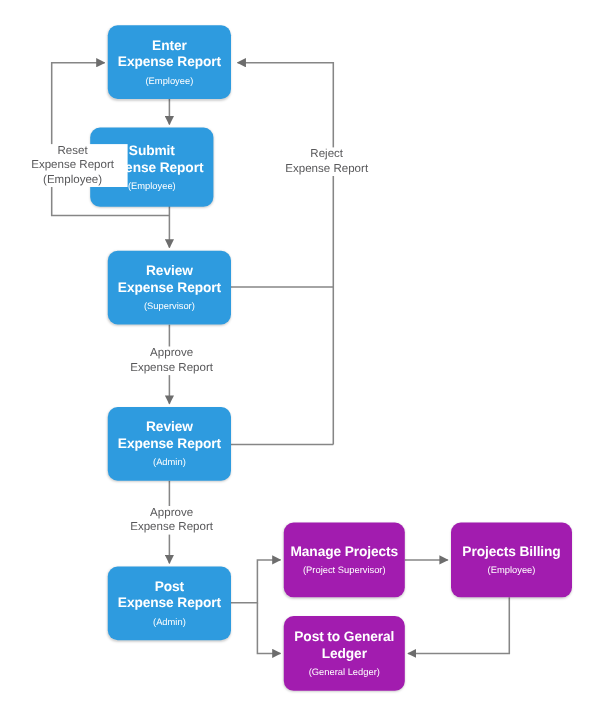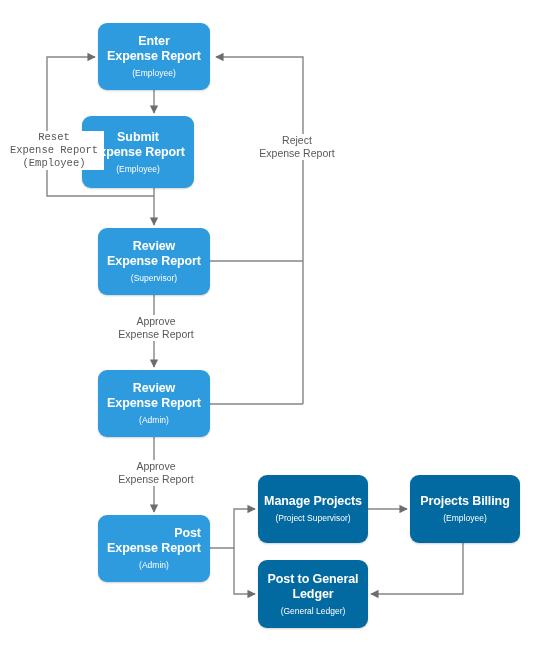--- a/index.html
+++ b/index.html
@@ -32,21 +32,21 @@
     letter-spacing:-0.1px;
     white-space:pre-line;
   }
   .node .role{
     font-size:8.5px;
     line-height:11px;
     margin-top:4px;
     font-weight:normal;
   }
   .node.blue{background:#2e9bdf;box-shadow:0 1px 2px rgba(0,0,0,0.18);}
-  .node.gray{background:#0369a1;box-shadow:0 1px 2px rgba(0,0,0,0.18);}
+  .node.gray{background:#a21caf;box-shadow:0 1px 2px rgba(0,0,0,0.18);}
 
   .edge-label{
     position:absolute;
     font-size:10.5px;
     line-height:13px;
     color:#58585a;
     text-align:center;
     white-space:pre-line;
     background:#ffffff;
     padding:0 2px;
@@ -108,21 +108,21 @@
 Expense Report</div>
     <div class="role">(Supervisor)</div>
   </div>
 
   <div class="node blue" style="left:98px;top:370px;width:112px;height:67px;">
     <div class="title">Review
 Expense Report</div>
     <div class="role">(Admin)</div>
   </div>
 
-  <div class="node blue" style="left:98px;top:515px;width:112px;height:67px;text-align:right;">
+  <div class="node blue" style="left:98px;top:515px;width:112px;height:67px;">
     <div class="title">Post
 Expense Report</div>
     <div class="role">(Admin)</div>
   </div>
 
   <div class="node gray" style="left:258px;top:475px;width:110px;height:68px;">
     <div class="title">Manage Projects</div>
     <div class="role">(Project Supervisor)</div>
   </div>
 
@@ -130,21 +130,21 @@
     <div class="title">Projects Billing</div>
     <div class="role">(Employee)</div>
   </div>
 
   <div class="node gray" style="left:258px;top:560px;width:110px;height:68px;">
     <div class="title">Post to General
 Ledger</div>
     <div class="role">(General Ledger)</div>
   </div>
 
-  <div class="edge-label" style="left:4px;top:131px;width:96px;font-family:Liberation Mono, monospace;">Reset
+  <div class="edge-label" style="left:16px;top:131px;width:96px;">Reset
 Expense Report
 (Employee)</div>
 
   <div class="edge-label" style="left:240px;top:134px;width:110px;">Reject
 Expense Report</div>
 
   <div class="edge-label" style="left:98px;top:315px;width:112px;">Approve
 Expense Report</div>
 
   <div class="edge-label" style="left:98px;top:460px;width:112px;">Approve

